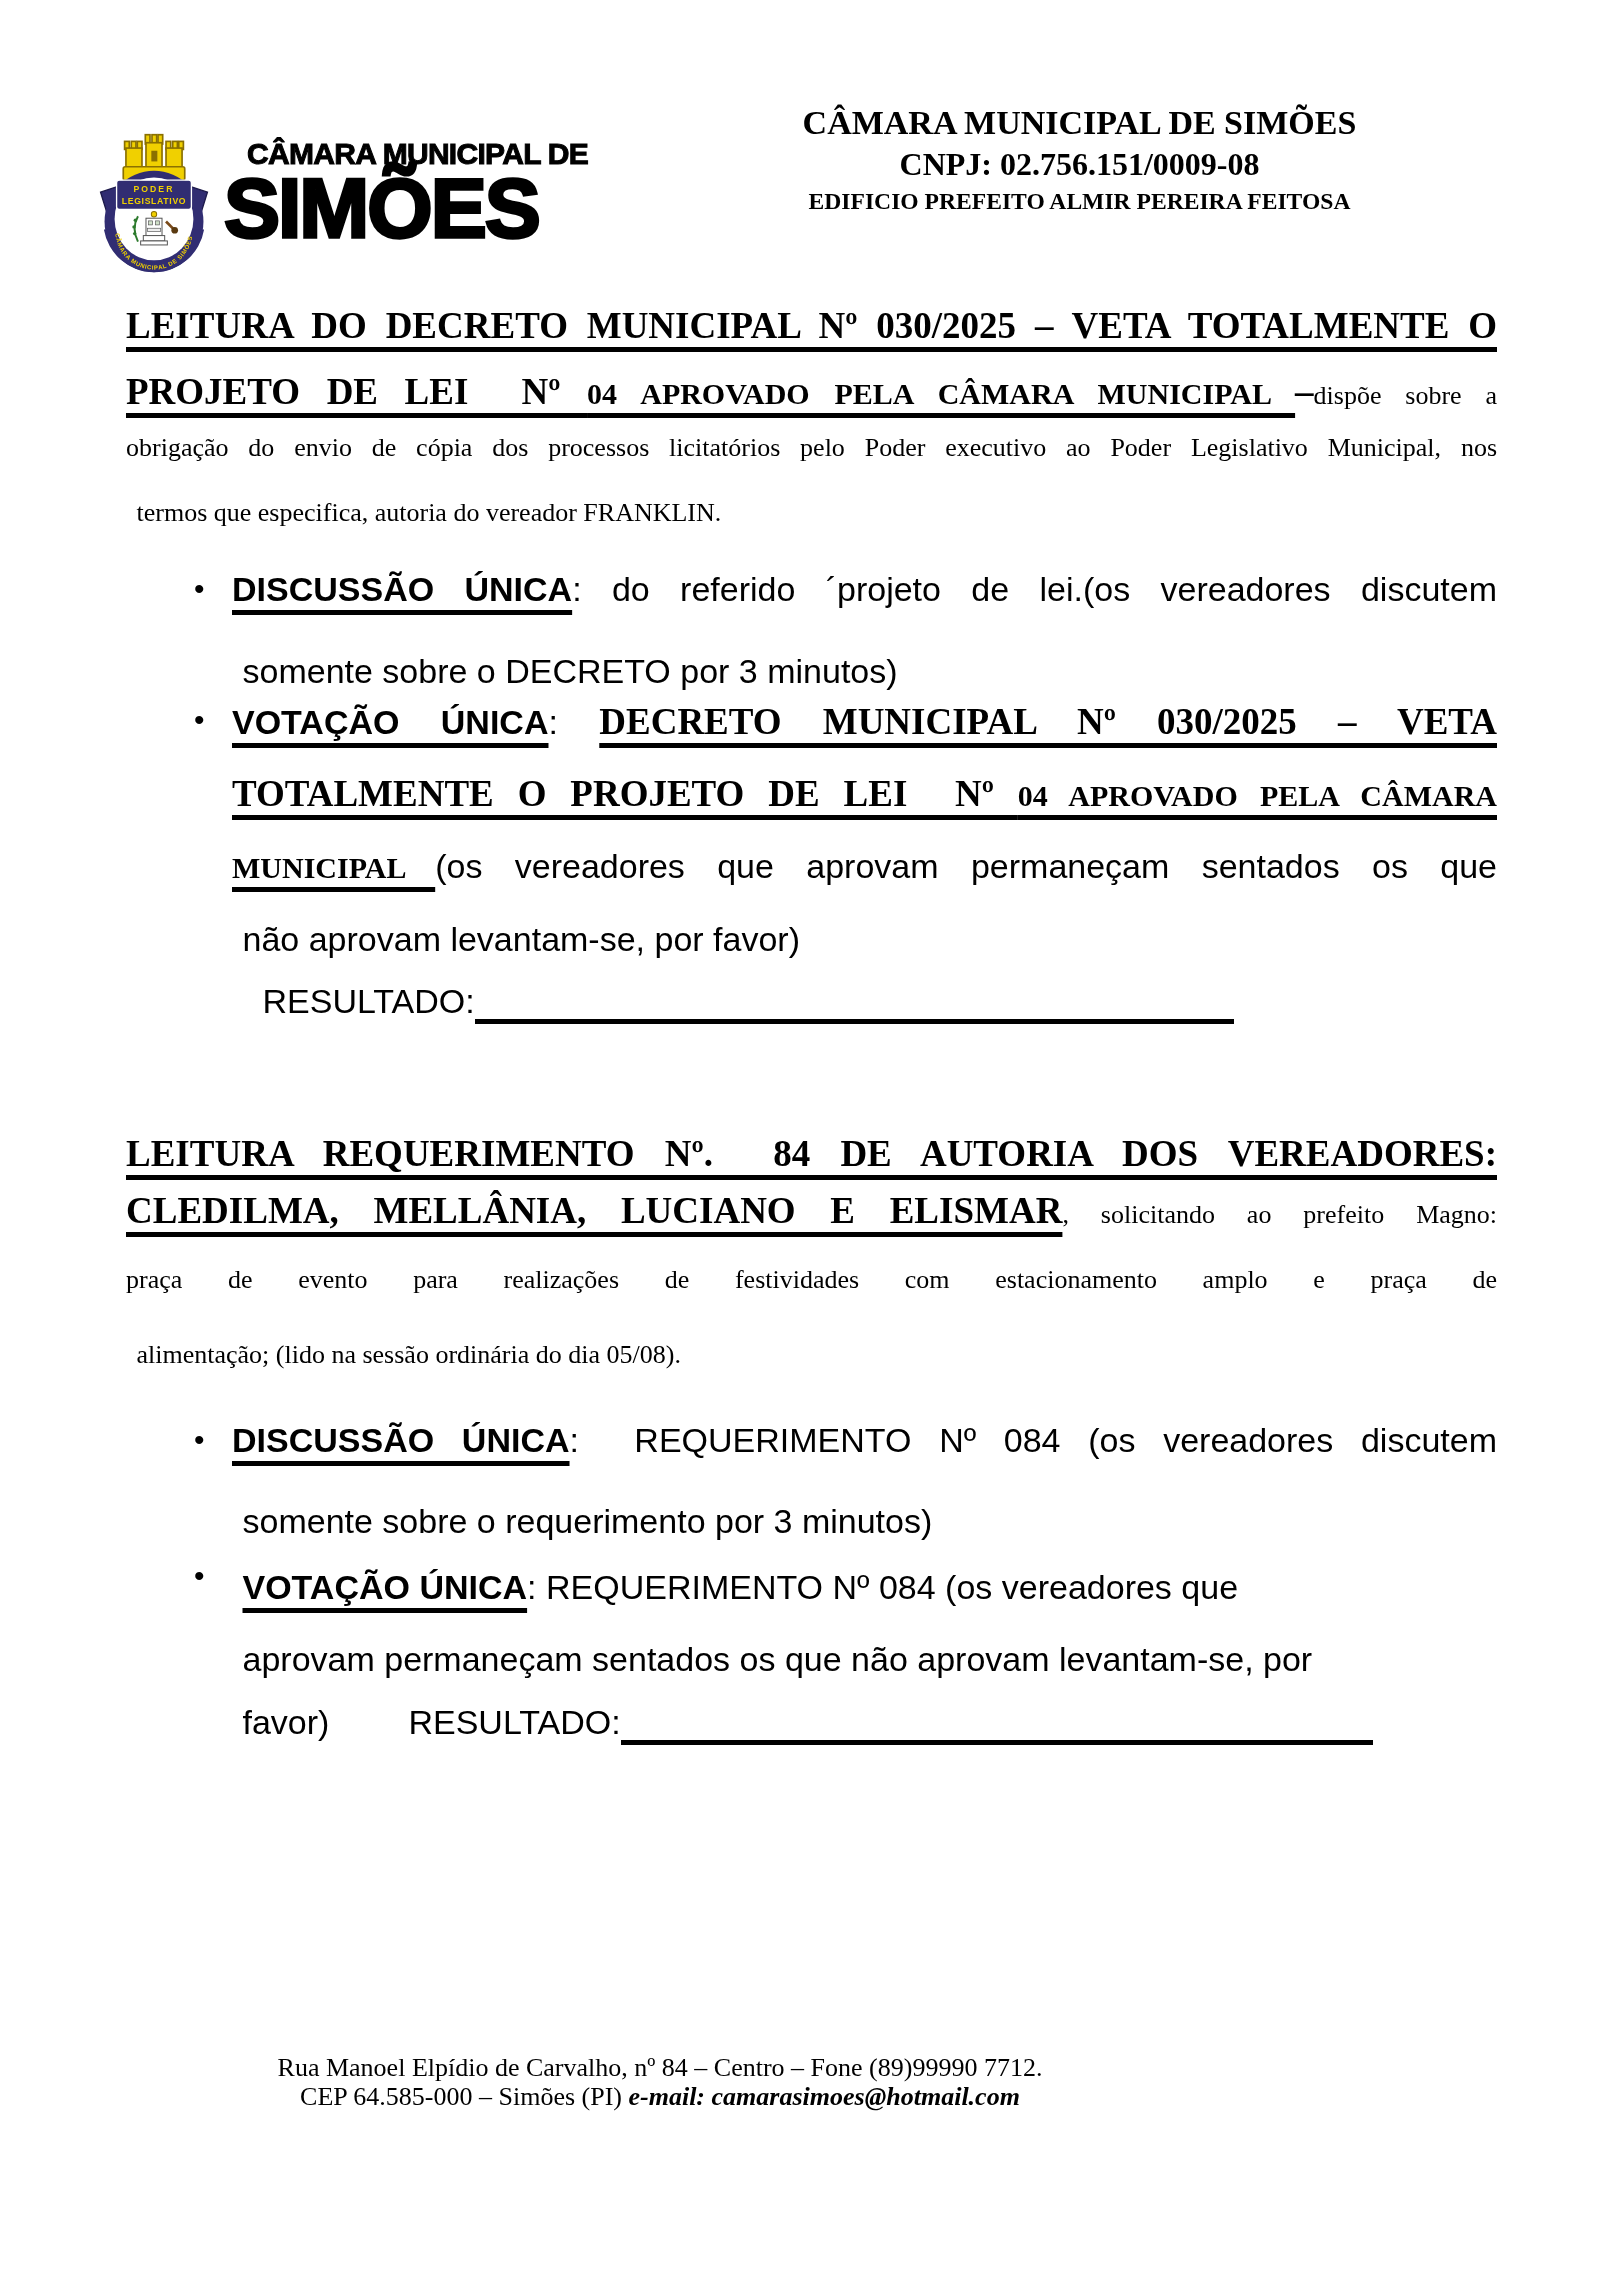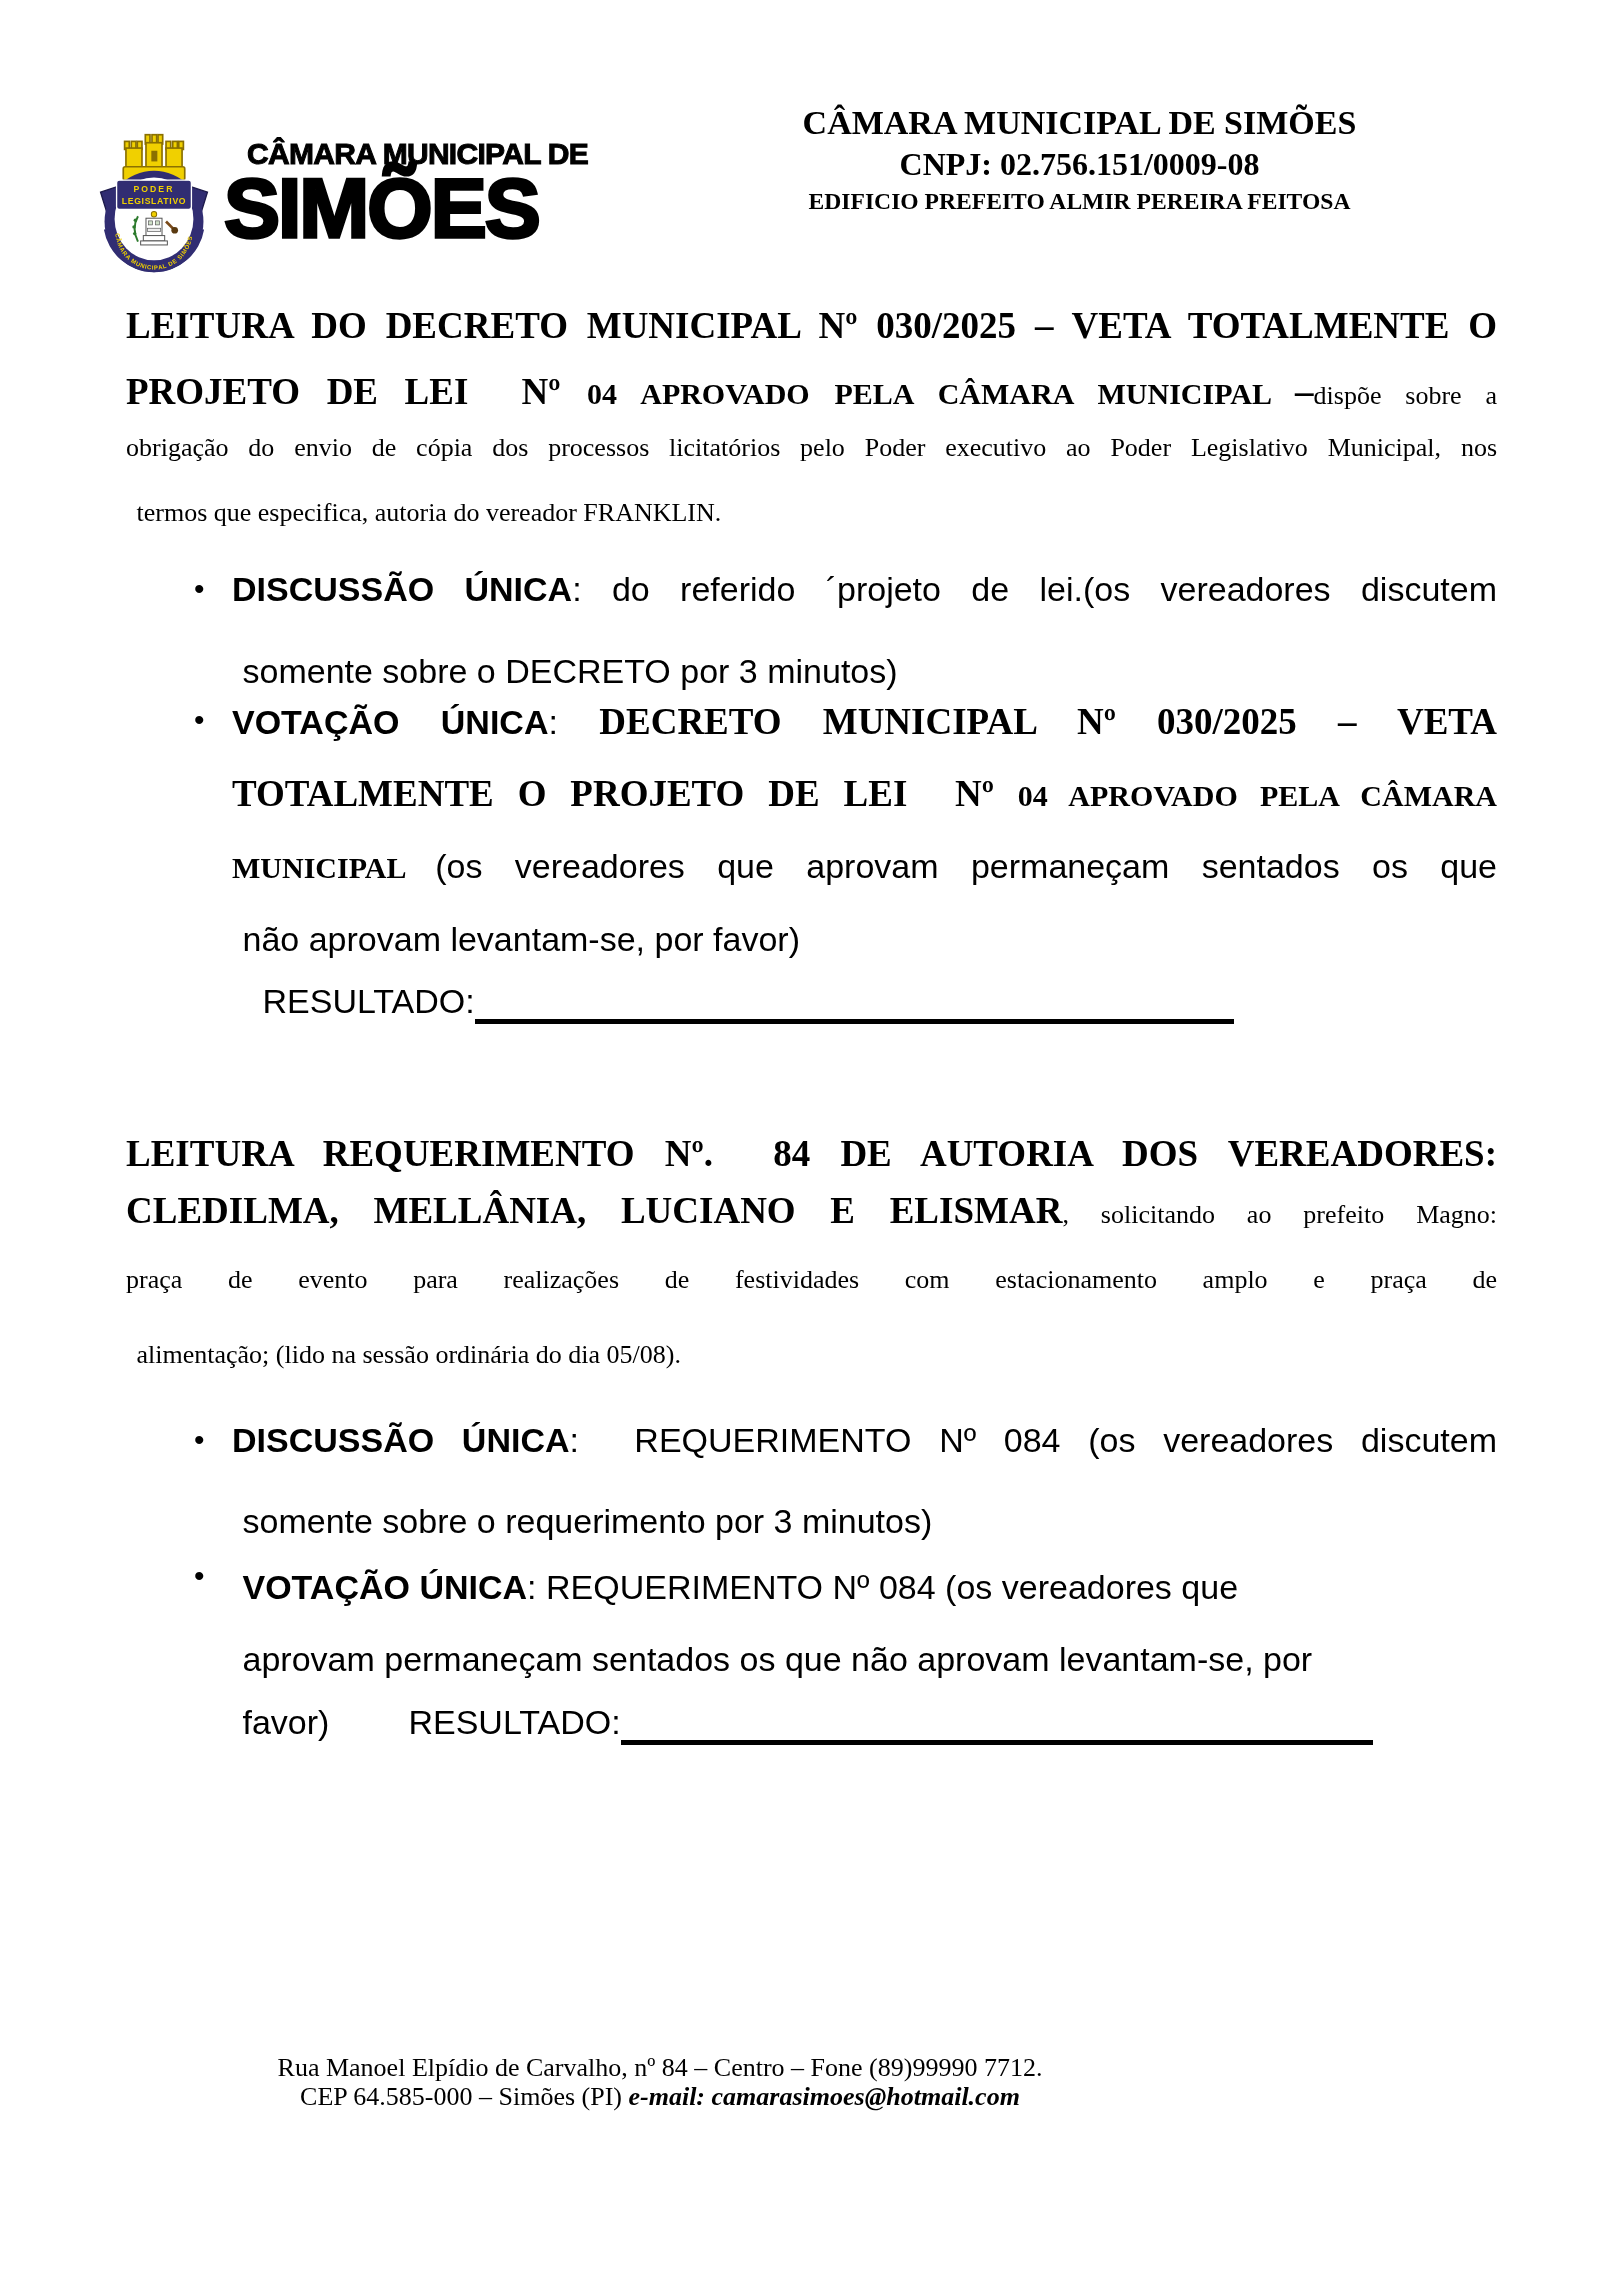--- a/index.html
+++ b/index.html
@@ -8,21 +8,21 @@
   .line{position:absolute;line-height:1.05;}
   .j{text-align:justify;text-align-last:justify;}
   .left{white-space:pre;}
   .full{left:126px;width:1371px;}
   .bul{left:232px;width:1265px;}
   .sb{font-family:"Liberation Serif",serif;font-weight:bold;font-size:37px;}
   .ss{font-family:"Liberation Serif",serif;font-weight:bold;font-size:30px;}
   .sr{font-family:"Liberation Serif",serif;font-size:26px;}
   .snb{font-family:"Liberation Sans",sans-serif;font-weight:bold;font-size:34px;}
   .snr{font-family:"Liberation Sans",sans-serif;font-size:34px;}
-  .ul{text-decoration-thickness:5.2px;text-underline-offset:9.2px;text-decoration-skip-ink:none;}
+  .ul{text-decoration:underline;text-decoration-thickness:5.2px;text-underline-offset:9.2px;text-decoration-skip-ink:none;}
   .bmark{position:absolute;left:-38px;top:1.3px;font-size:30px;font-family:"Liberation Sans",sans-serif;}
   .blank{display:inline-block;height:13px;border-bottom:5.9px solid #000;margin-bottom:-10.5px;}
   .gap{display:inline-block;width:79px;}
   
   #letterhead{position:absolute;left:772px;top:102px;width:615px;text-align:center;}
   .lh1{font-family:"Liberation Serif",serif;font-weight:bold;font-size:34px;line-height:42px;}
   .lh2{font-family:"Liberation Serif",serif;font-weight:bold;font-size:32px;line-height:41px;}
   .lh3{font-family:"Liberation Serif",serif;font-weight:bold;font-size:23.6px;line-height:33px;text-align:center;}
   
   #crest{position:absolute;left:87px;top:116px;}

